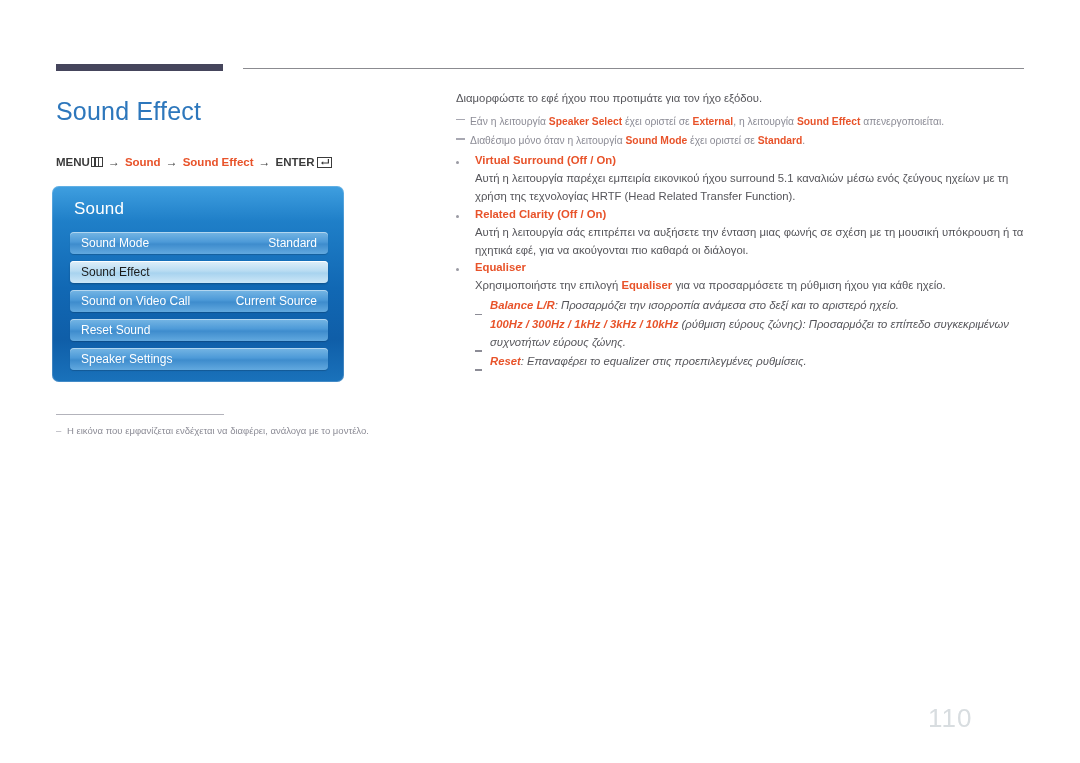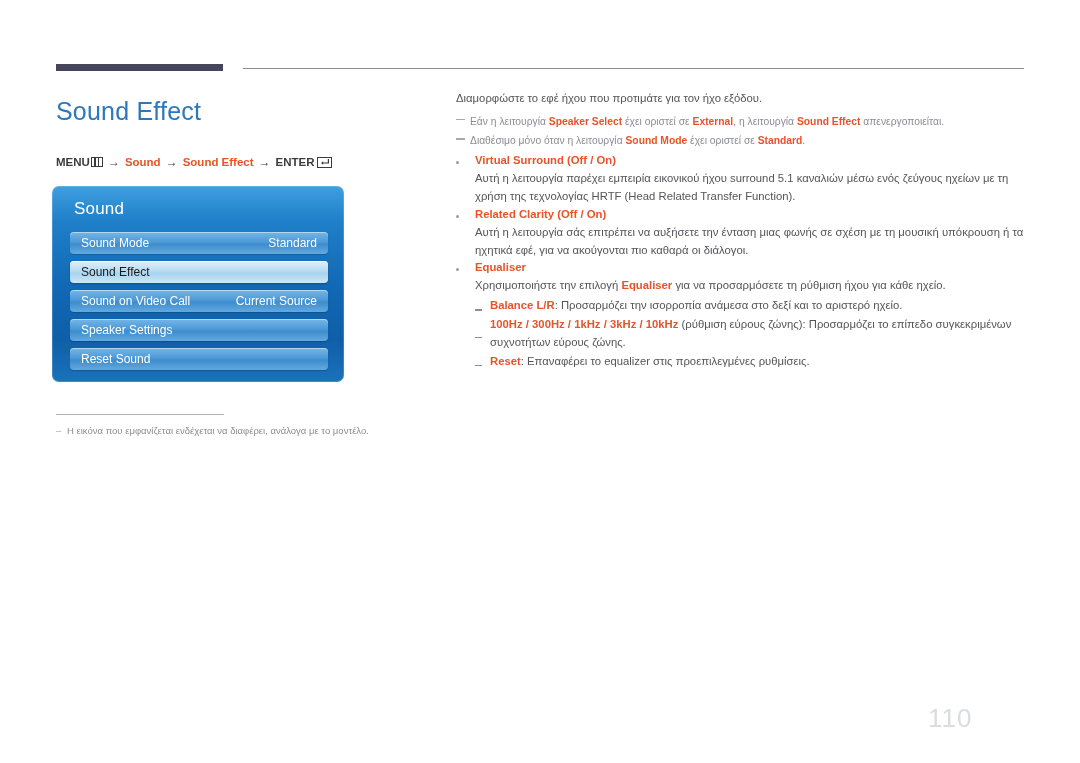--- a/index.html
+++ b/index.html
@@ -245,22 +245,23 @@
     color: #e8532a;
     font-size: 11.3px;
   }
   .bullet-body {
     margin-left: 19px;
     color: #55555a;
   }
   .sub-list { margin-left: 19px; margin-top: 2px; }
   .sub-item {
     display: flex;
-    align-items: center;
+    align-items: flex-end;
     margin-bottom: 1px;
+    font-style: italic;
   }
   .sub-dash {
     flex: 0 0 auto;
     width: 15px;
     color: #8c8c96;
   }
   .sub-dash i {
     display: block;
     width: 7px;
     height: 1.3px;
@@ -324,26 +325,26 @@
       <span class="row-label">Sound Effect</span>
       <span class="row-value"></span>
     </div>
 
     <div class="osd-row">
       <span class="row-label">Sound on Video Call</span>
       <span class="row-value">Current Source</span>
     </div>
 
     <div class="osd-row">
+      <span class="row-label">Reset Sound</span>
+      <span class="row-value"></span>
+    </div>
+
+    <div class="osd-row">
       <span class="row-label">Speaker Settings</span>
-      <span class="row-value"></span>
-    </div>
-
-    <div class="osd-row">
-      <span class="row-label">Reset Sound</span>
       <span class="row-value"></span>
     </div>
 
   </div>
 </div>
 
 <div class="footnote-block">
   <div class="footnote-rule"></div>
   <div class="footnote-line">
     <span class="fn-dash">–</span>

